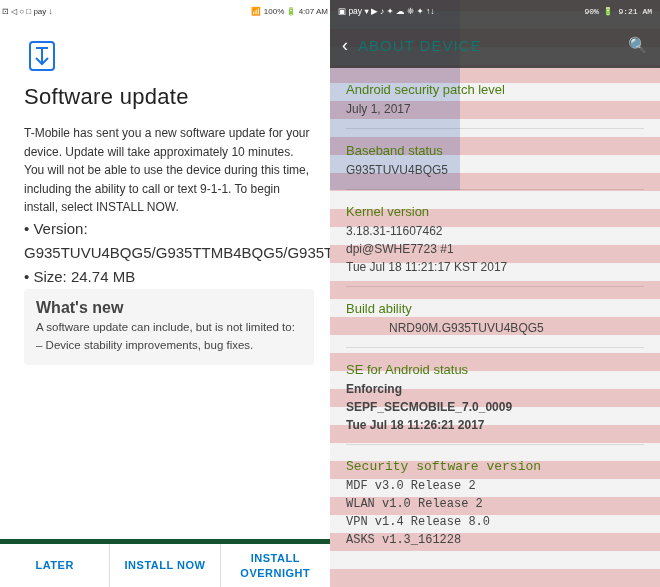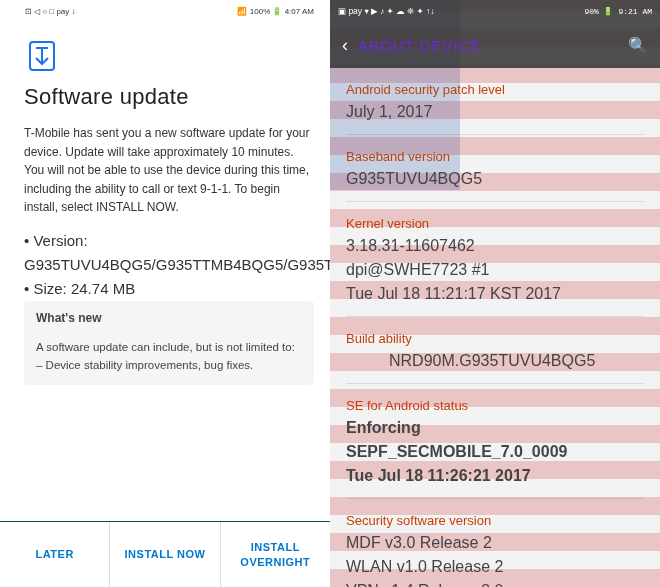--- a/index.html
+++ b/index.html
@@ -20,25 +20,24 @@
       display: flex;
       flex-direction: column;
       position: relative;
     }
 
     .status-bar-left {
       height: 22px;
       background: #fff;
       display: flex;
       align-items: center;
-      padding: 0 16px;
+      padding: 0 2px;
       font-size: 9px;
       color: #333;
       justify-content: space-between;
-      margin-left: 9px;
     }
 
     .status-bar-left .left-icons {
       display: flex;
       gap: 3px;
       align-items: center;
       font-size: 8px;
     }
 
     .status-bar-left .right-icons {
@@ -66,54 +65,53 @@
       font-weight: 300;
       color: #222;
       margin-bottom: 14px;
       letter-spacing: 0.3px;
     }
 
     .description-text {
       font-size: 12px;
       color: #333;
       line-height: 1.55;
-      margin-bottom: 12px;
     }
 
     .version-info {
       font-size: 15px;
       color: #333;
       line-height: 1.6;
       margin-bottom: 0;
     }
 
     .whats-new-box {
       background: #f5f5f5;
       border-radius: 4px;
       padding: 10px 12px;
       margin-bottom: 10px;
     }
 
     .whats-new-title {
-      font-size: 12px;
+      font-size: 16px;
       font-weight: 600;
       color: #444;
-      margin-bottom: 14px;
+      margin-bottom: 2px;
     }
 
     .whats-new-text {
       font-size: 11.5px;
       color: #444;
       line-height: 1.55;
     }
 
     .bottom-buttons {
       display: flex;
-      border-top: 1px solid #14532d;
-      height: 66px;
+      border-top: 5px solid #14532d;
+      height: 48px;
     }
 
     .btn {
       flex: 1;
       display: flex;
       align-items: center;
       justify-content: center;
       font-size: 11px;
       font-weight: 700;
       letter-spacing: 0.5px;
@@ -203,21 +201,21 @@
     }
 
     .back-arrow {
       color: #fff;
       font-size: 18px;
       margin-right: 10px;
       cursor: pointer;
     }
 
     .nav-title {
-      color: #6d28d9;
+      color: #0f766e;
       font-size: 15px;
       font-weight: 500;
       letter-spacing: 1px;
       flex: 1;
     }
 
     .search-icon-right {
       color: #fff;
       font-size: 16px;
       cursor: pointer;
@@ -231,31 +229,32 @@
       padding: 0 16px;
     }
 
     .info-row {
       padding: 14px 0 10px 0;
       border-bottom: 1px solid rgba(0,0,0,0.1);
     }
 
     .info-row:last-child {
       border-bottom: none;
+      font-family: Liberation Mono, monospace;
     }
 
     .info-label {
       font-size: 13px;
       font-weight: 500;
-      color: #c2410c;
+      color: #4d7c0f;
       margin-bottom: 3px;
     }
 
     .info-value {
-      font-size: 16px;
+      font-size: 12px;
       color: #444;
       line-height: 1.5;
     }
   </style>
 </head>
 <body>
 
 <div class="left-panel">
 
   <div class="status-bar-left">
@@ -321,21 +320,21 @@
     <span class="nav-title">ABOUT DEVICE</span>
     <span class="search-icon-right">🔍</span>
   </div>
 
   <div class="device-info-scroll">
   <div class="info-row">
         <div class="info-label">Android security patch level</div>
         <div class="info-value" style="white-space: pre-line;">July 1, 2017</div>
       </div>
       <div class="info-row">
-        <div class="info-label">Baseband version</div>
+        <div class="info-label">Baseband status</div>
         <div class="info-value" style="white-space: pre-line;">G935TUVU4BQG5</div>
       </div>
       <div class="info-row">
         <div class="info-label">Kernel version</div>
         <div class="info-value" style="white-space: pre-line;">3.18.31-11607462
 dpi@SWHE7723 #1
 Tue Jul 18 11:21:17 KST 2017</div>
       </div>
       <div class="info-row">
         <div class="info-label">Build ability</div>

